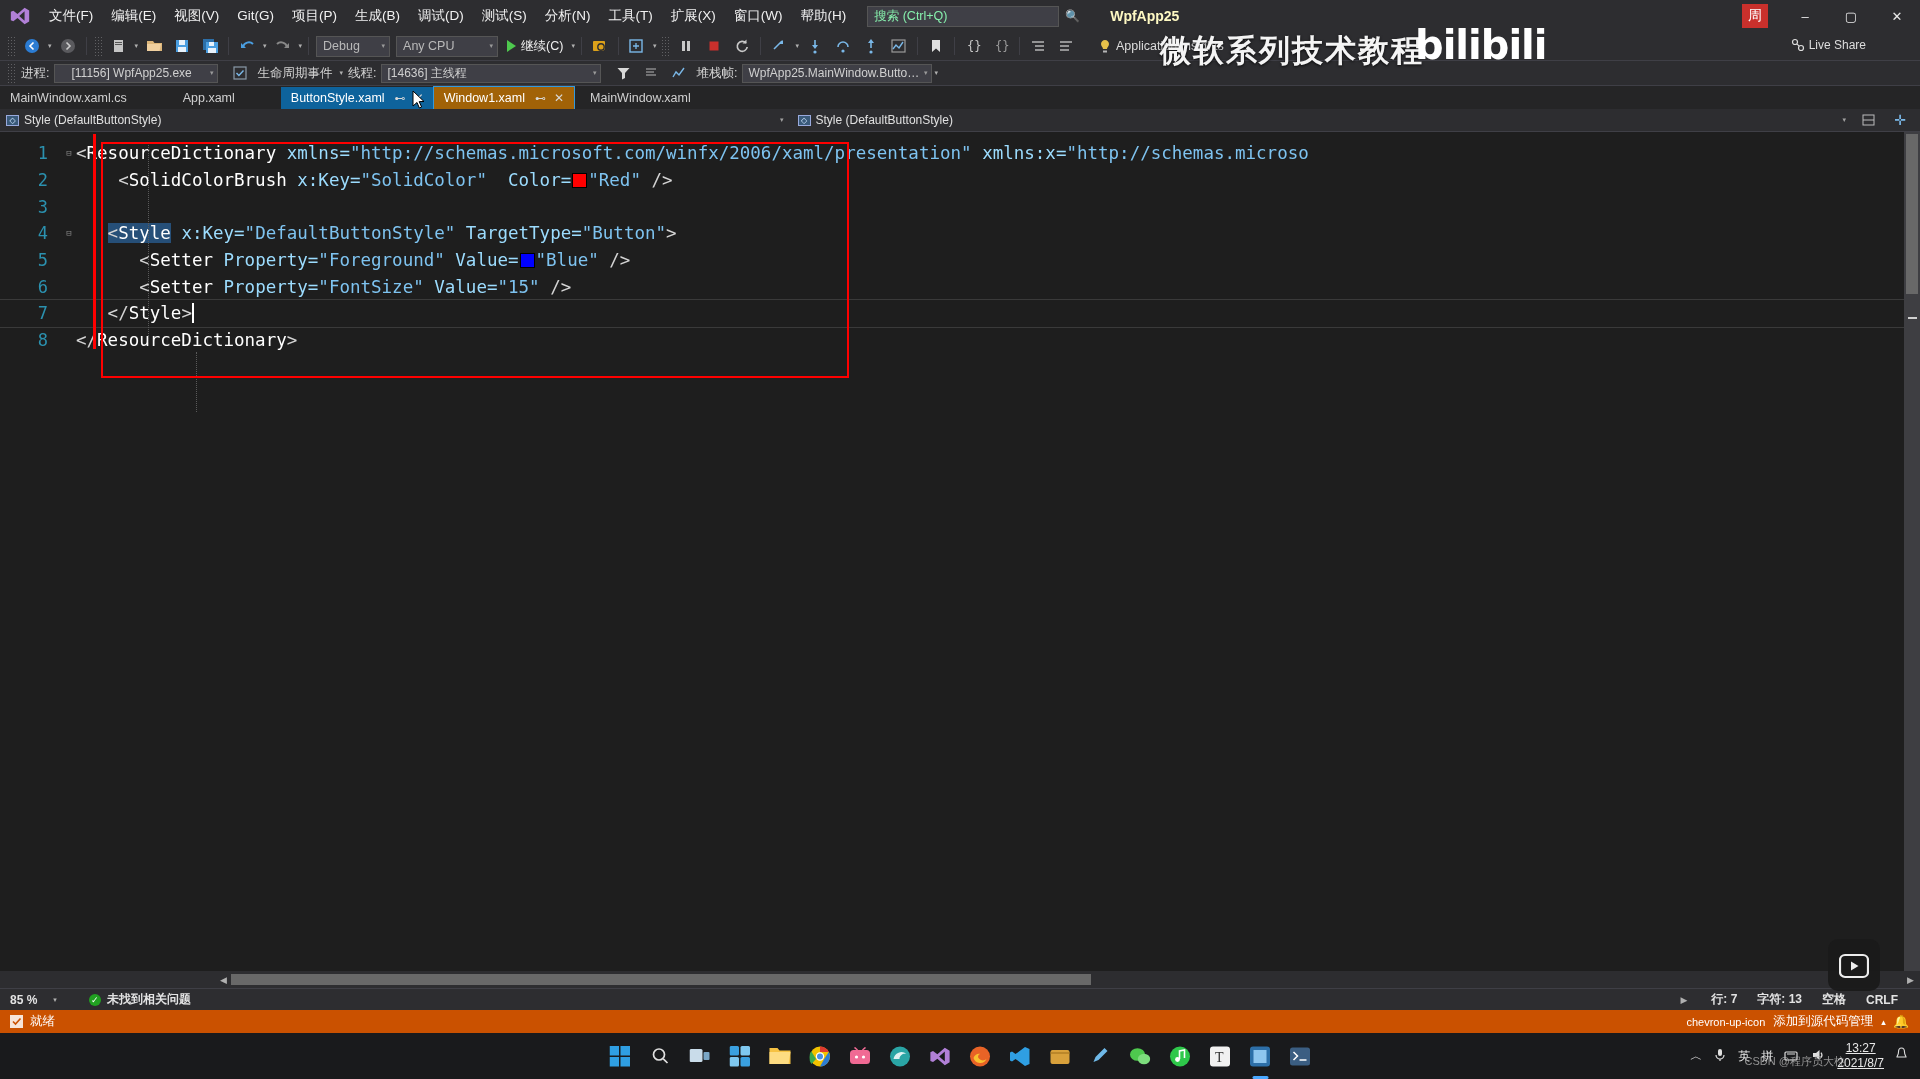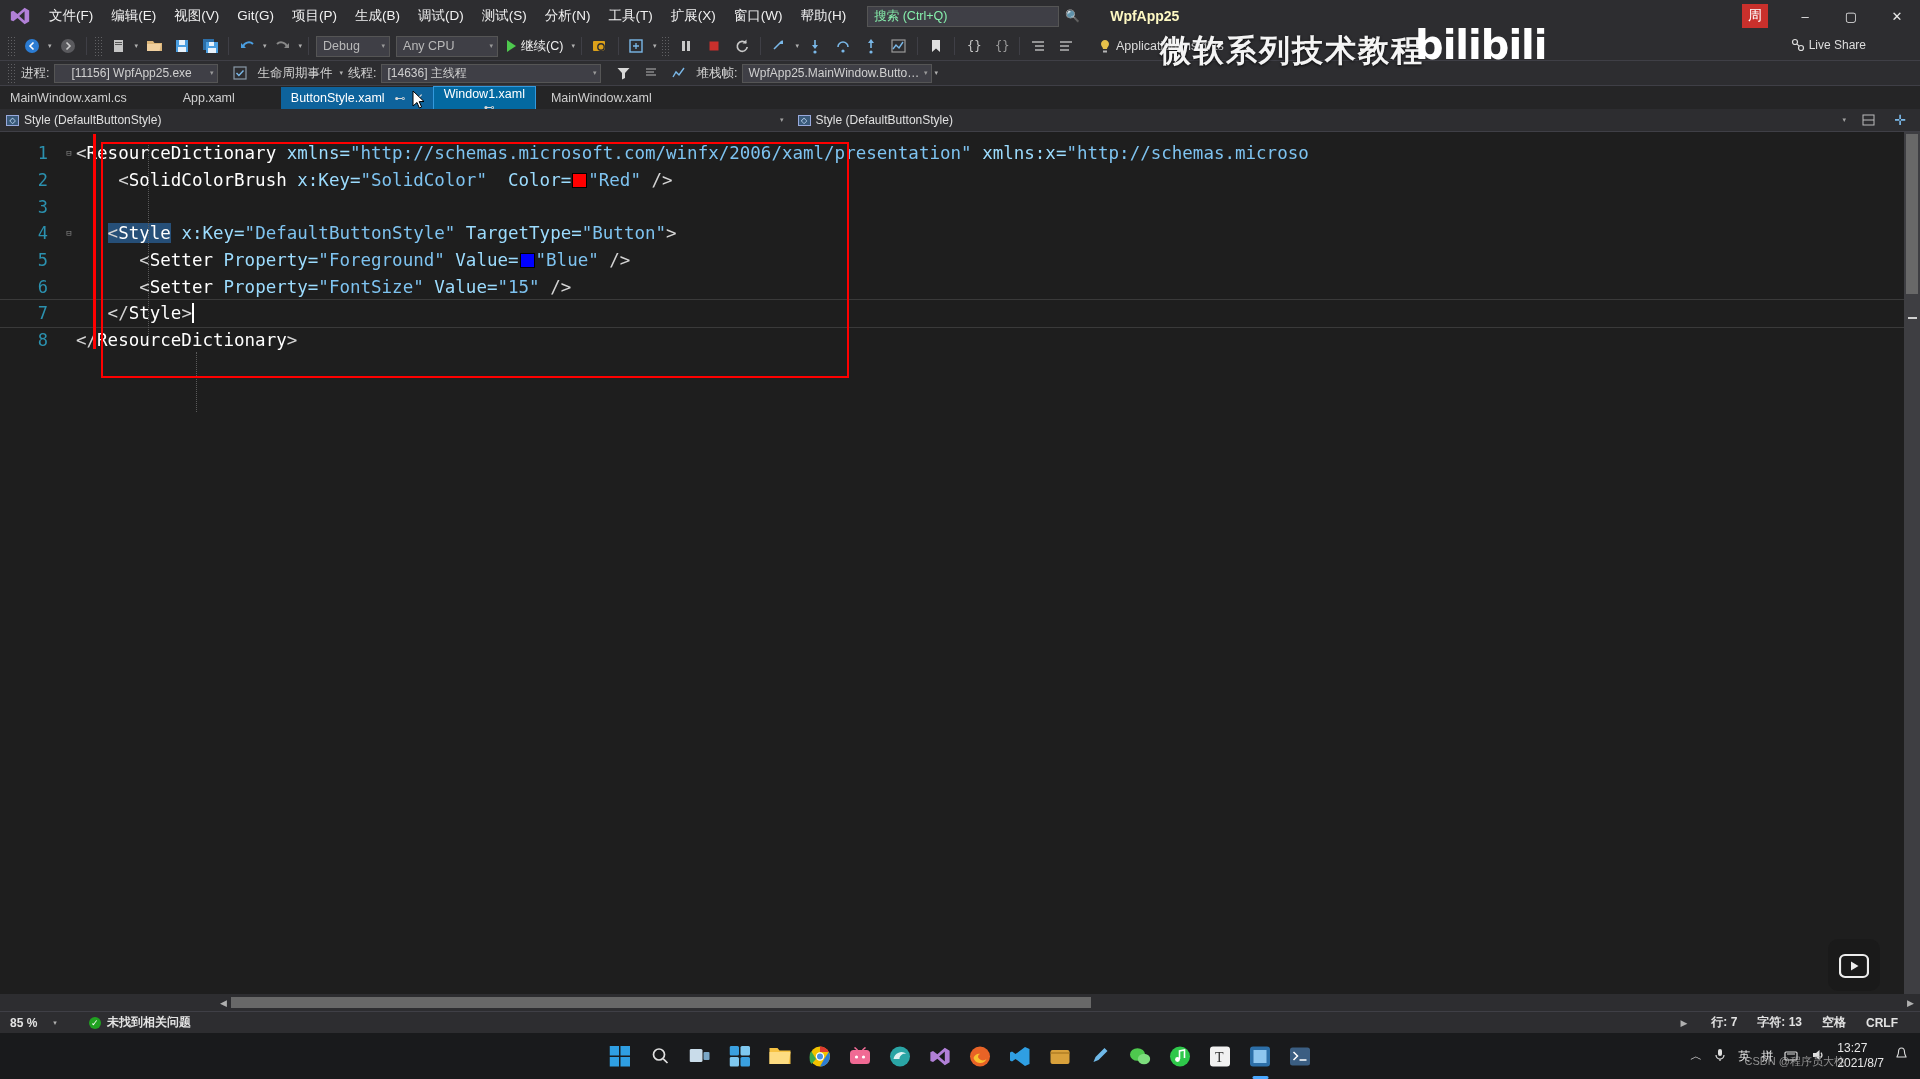--- a/index.html
+++ b/index.html
@@ -53,21 +53,21 @@
   .dlabel{font-size:12.5px;color:#d4d4d4;margin:0 5px 0 3px;white-space:nowrap;}
   .dcombo{height:19px;background:#3f3f46;border:1px solid #555;display:flex;align-items:center;
      justify-content:space-between;padding:0 4px 0 5px;box-sizing:border-box;color:#d0d0d0;font-size:12px;}
   .dcombo .cv{overflow:hidden;white-space:nowrap;text-overflow:ellipsis;}
 
   
   .tabstrip{height:23px;background:#252526;display:flex;align-items:flex-end;flex:0 0 23px;}
   .tab{height:22px;display:flex;align-items:center;padding:0 10px;font-size:12.5px;color:#f1f1f1;
      background:#252526;white-space:nowrap;}
   .tab.provisional{background:#0e639c;color:#fff;}
-  .tab.active{background:#0369a1;color:#fff;outline:1px solid #3399dd;flex-direction:column;}
+  .tab.active{background:#a16207;color:#fff;outline:1px solid #3399dd;}
   .tab .pin{margin-left:10px;color:#d8d8d8;font-size:11px;}
   .tab .x{margin-left:8px;color:#d8d8d8;font-size:12px;}
   .tab.inactive{color:#d0d0d0;}
 
   
   .navbar{height:22px;background:#2d2d30;display:flex;align-items:center;flex:0 0 22px;
      border-bottom:1px solid #3f3f46;font-size:12px;color:#e0e0e0;}
   .navhalf{display:flex;align-items:center;height:22px;padding:0 6px;}
   .navicon{width:13px;height:11px;border:1px solid #9ad;background:#3a5a7a;color:#cfe6ff;font-size:8px;
      display:flex;align-items:center;justify-content:center;margin-right:5px;box-sizing:border-box;}
@@ -109,21 +109,21 @@
   .orangebar{height:23px;background:#ca5100;display:flex;align-items:center;flex:0 0 23px;
      font-size:12.5px;color:#fff;}
   .ob-left{display:flex;align-items:center;padding-left:10px;gap:7px;}
   .ob-right{margin-left:auto;display:flex;align-items:center;padding-right:10px;gap:8px;}
 
   
   .taskbar{height:46px;background:#191a1c;display:flex;align-items:center;flex:0 0 46px;position:relative;}
   .tb-center{position:absolute;left:50%;transform:translateX(-50%);display:flex;align-items:center;gap:9px;}
   .tico{width:31px;height:31px;display:flex;align-items:center;justify-content:center;border-radius:3px;position:relative;}
   .tray{position:absolute;right:0;display:flex;align-items:center;gap:11px;padding-right:12px;color:#e8e8e8;font-size:12px;}
-  .clock{display:flex;flex-direction:column;align-items:flex-start;line-height:1.25;font-size:12px;}
+  .clock{display:flex;flex-direction:column;align-items:center;line-height:1.25;font-size:12px;text-decoration:underline;}
 
   
   .wm-cn{position:absolute;left:1160px;top:30px;font-size:31px;color:#f4f4f4;font-weight:bold;letter-spacing:2px;
      text-shadow:0 1px 3px rgba(0,0,0,.8);}
   .wm-bili{position:absolute;left:1415px;top:22px;font-size:40px;color:#fff;font-weight:bold;letter-spacing:-1px;
      font-family:"DejaVu Sans",sans-serif;}
   .wm-play{position:absolute;right:40px;bottom:88px;width:52px;height:52px;background:#1a1a1a;border-radius:10px;
      display:flex;align-items:center;justify-content:center;opacity:.92;}
   .wm-csdn{position:absolute;right:75px;bottom:10px;font-size:11px;color:#bbb;opacity:.75;}
   .sideglyph{position:absolute;right:2px;top:120px;writing-mode:vertical-rl;font-size:9px;color:#9a9a9a;letter-spacing:2px;}
@@ -528,20 +528,35 @@
     </div>
     <div style="margin-left:auto;display:flex;align-items:center;">
       <span style="color:#b0b0b0;font-size:9px;padding:0 14px;">▶</span>
       <div class="sb-item">行: 7</div>
       <div class="sb-item">字符: 13</div>
       <div class="sb-item">空格</div>
       <div class="sb-item" style="padding-right:22px;">CRLF</div>
     </div>
   </div>
 
+  <div class="orangebar">
+    <div class="ob-left">
+      <svg width="13" height="13" viewBox="0 0 13 13">
+          <rect x="0" y="0" width="13" height="13" fill="#fff" opacity=".85"></rect>
+          <path d="M3 6.5 5.5 9l5-5.5" stroke="#ca5100" stroke-width="1.6" fill="none"></path>
+        </svg>
+      <span>就绪</span>
+    </div>
+    <div class="ob-right">
+      <span style="font-size:11px;">chevron-up-icon</span>
+      <span>添加到源代码管理</span>
+      <span style="font-size:9px;">▴</span>
+      <span style="font-size:13px;">🔔</span>
+    </div>
+  </div>
 
   <div class="taskbar">
     <div class="tb-center">
       <div class="tico">
         <svg width="21" height="21" viewBox="0 0 21 21">
             <rect x="0" y="0" width="9.5" height="9.5" fill="#2f9fe3"></rect>
             <rect x="11" y="0" width="9.5" height="9.5" fill="#2f9fe3"></rect>
             <rect x="0" y="11" width="9.5" height="9.5" fill="#2f9fe3"></rect>
             <rect x="11" y="11" width="9.5" height="9.5" fill="#2f9fe3"></rect>
           </svg>

